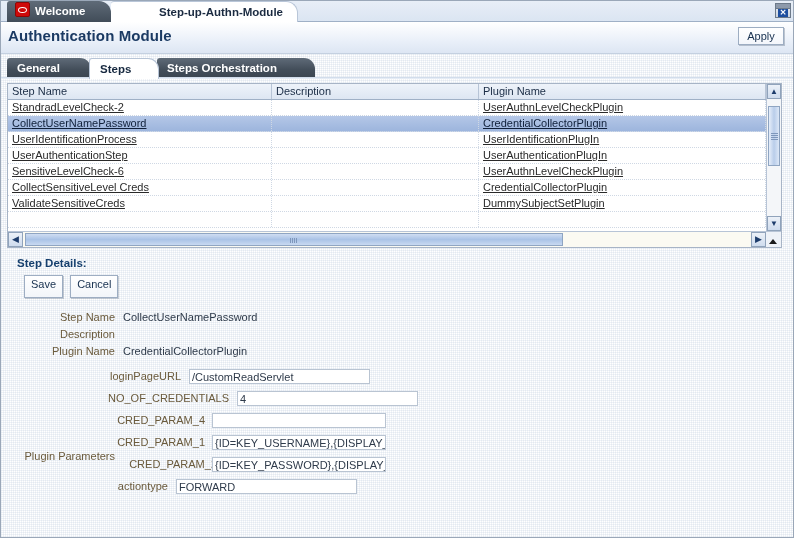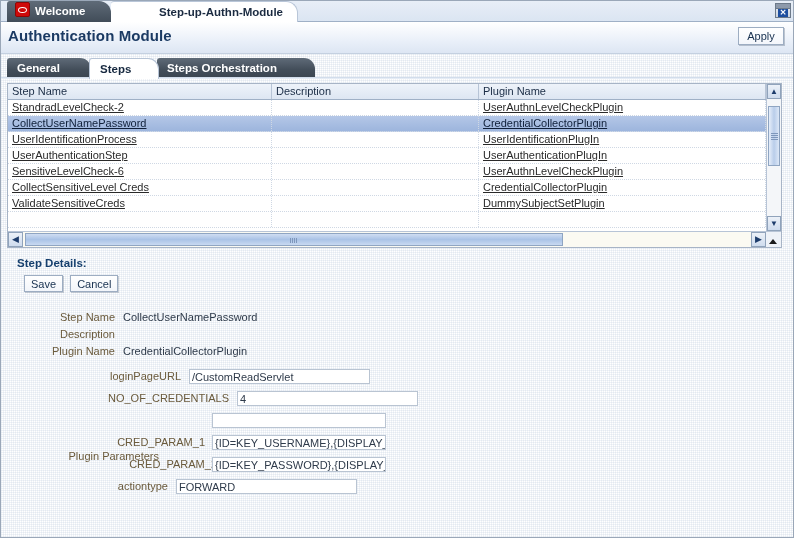--- a/index.html
+++ b/index.html
@@ -343,21 +343,21 @@
     position: absolute;
     left: 16px; top: 256px;
     font-size: 11.5px;
     font-weight: bold;
     color: #17406e;
   }
   .btn-row { position: absolute; left: 23px; top: 274px; }
   .sbtn {
     display: inline-block;
     min-width: 36px;
-    height: 17px;
+    height: 23px;
     line-height: 16px;
     text-align: right;
     padding: 0 6px;
     margin-right: 4px;
     font-size: 11px;
     color: #17304f;
     background: linear-gradient(180deg,#ffffff 0%, #f2f5fa 100%);
     border: 1px solid #9dadc2;
     box-sizing: border-box;
     box-shadow: 1px 1px 0 rgba(90,105,125,.3);
@@ -404,21 +404,20 @@
   }
   .group-label {
     position: absolute;
     top: 0;
     height: 17px;
     line-height: 17px;
     font-size: 11px;
     color: #6a5a3c;
     text-align: right;
     white-space: nowrap;
-    padding-left: 44px;
   }
 </style>
 </head>
 <body>
 
 <div class="app">
 
   <div class="doc-tabbar">
     <div class="doc-tab inactive" style="left:6px;width:104px;">
       <span class="tab-logo"></span><span>Welcome</span>
@@ -558,20 +557,21 @@
       <div class="flabel" style="left:0;width:180px;">loginPageURL</div>
       <div class="finput" style="left:188px;width:181px;">/CustomReadServlet</div>
     </div>
 
     <div class="frow" style="height:22px;">
       <div class="flabel" style="left:0;width:228px;">NO_OF_CREDENTIALS</div>
       <div class="finput" style="left:236px;width:181px;">4</div>
     </div>
 
     <div class="frow" style="height:22px;">
+      <div class="flabel" style="left:0;width:204px;">CRED_PARAM_4</div>
       <div class="finput" style="left:211px;width:174px;"></div>
     </div>
 
 
     <div class="frow" style="height:22px;">
       <div class="flabel" style="left:0;width:204px;">CRED_PARAM_1</div>
       <div class="finput" style="left:211px;width:174px;">{ID=KEY_USERNAME},{DISPLAY_NAME=Username},{TYPE=TEXT}</div>
     </div>
 
     <div class="frow" style="height:22px;">

